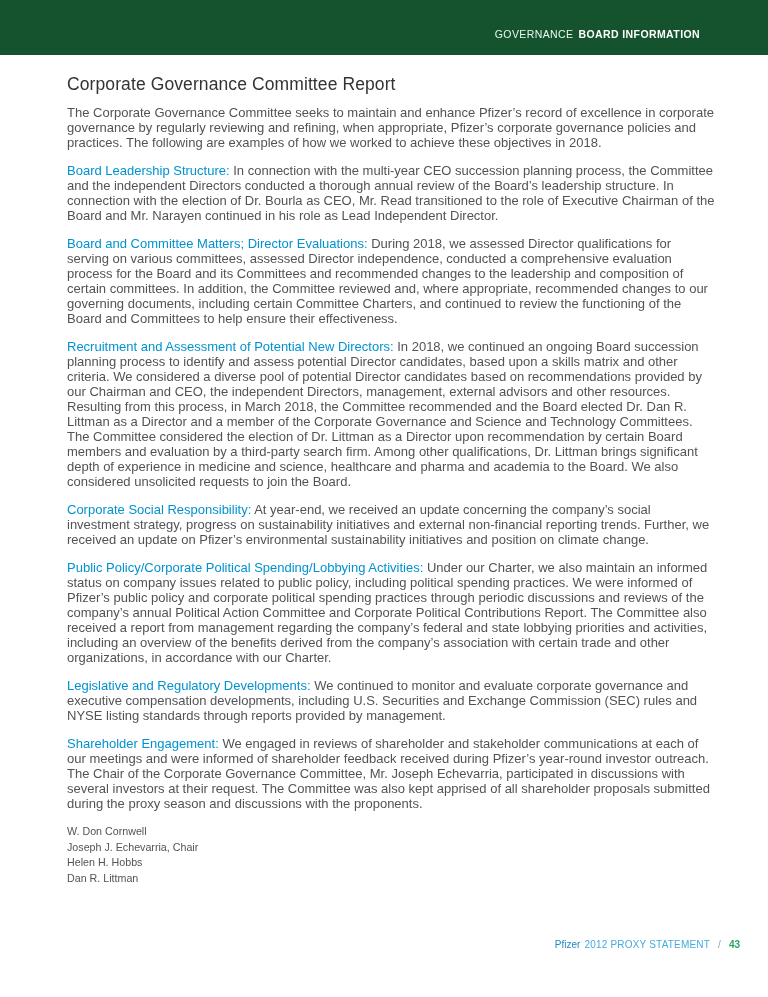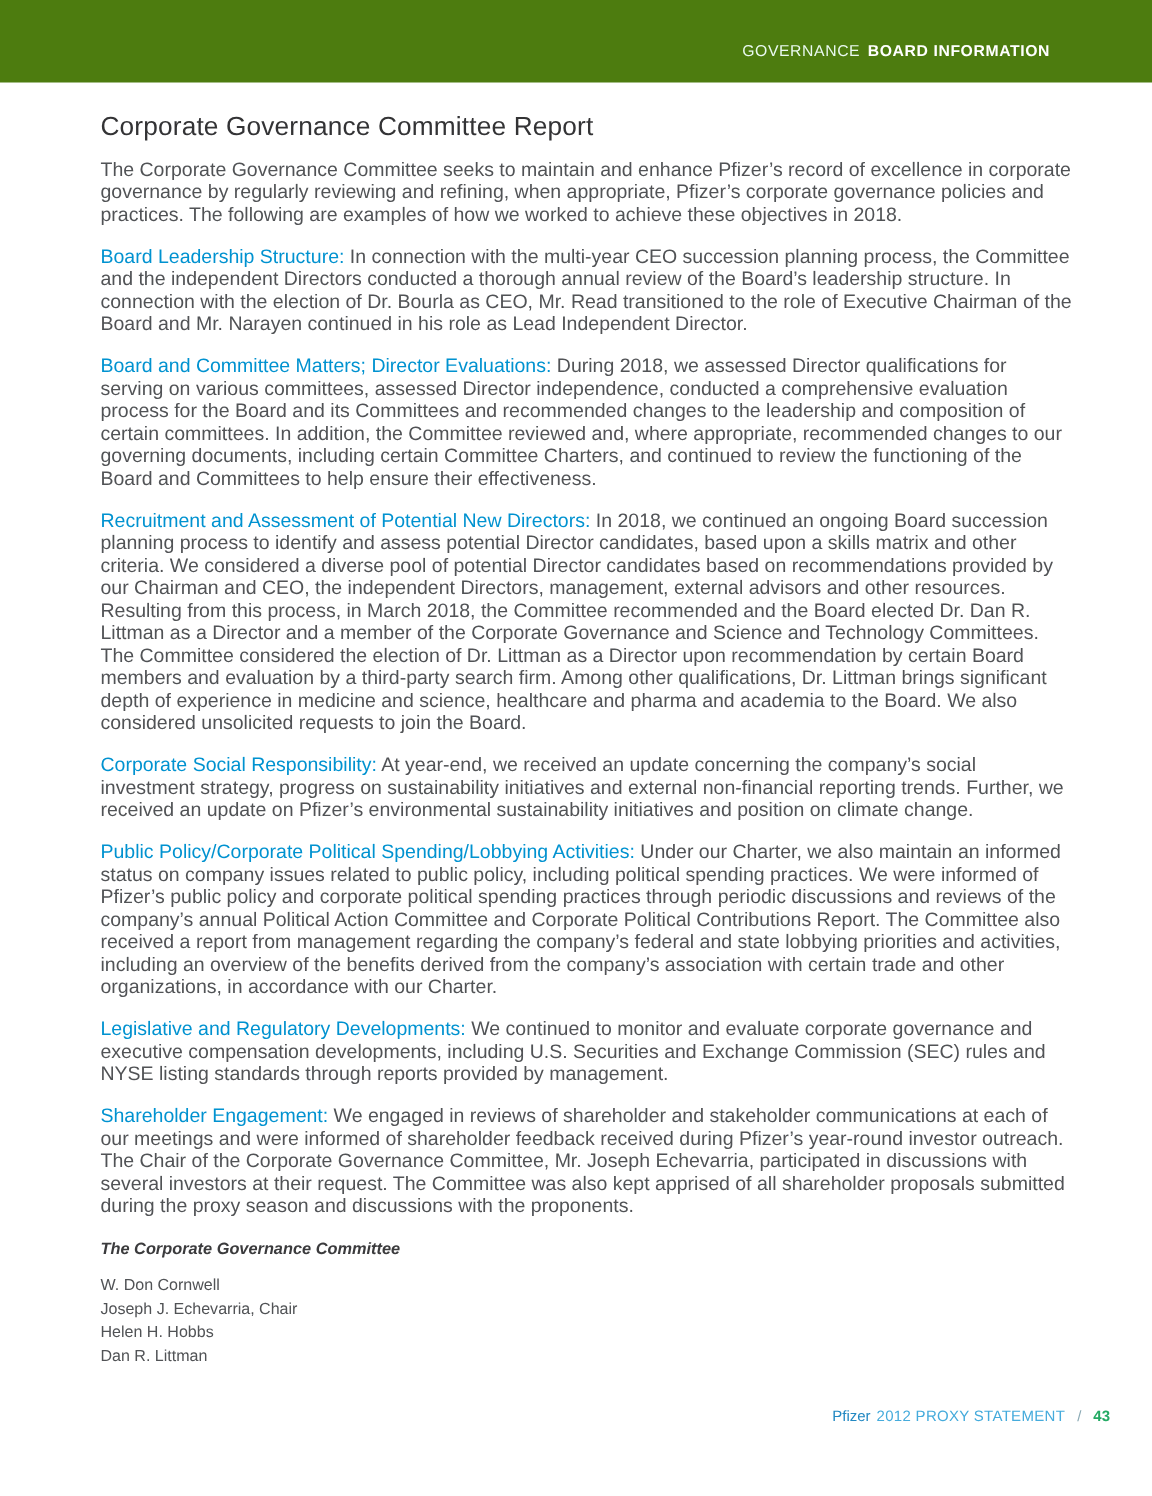--- a/index.html
+++ b/index.html
@@ -14,21 +14,21 @@
   .page {
     width: 768px;
     height: 997px;
     position: relative;
     background: #ffffff;
     overflow: hidden;
   }
   .topbar {
     width: 100%;
     height: 55px;
-    background: #4d7c0f;
+    background: #14532d;
     display: flex;
     align-items: center;
     justify-content: flex-end;
     padding: 12px 68px 0 0;
   }
   .topbar .crumb {
     color: #eafaf1;
     font-size: 10.5px;
     letter-spacing: 0.4px;
   }
@@ -114,21 +114,20 @@
     <p class="para"><span class="lead">Recruitment and Assessment of Potential New Directors:</span> <span>In 2018, we continued an ongoing Board succession planning process to identify and assess potential Director candidates, based upon a skills matrix and other criteria. We considered a diverse pool of potential Director candidates based on recommendations provided by our Chairman and CEO, the independent Directors, management, external advisors and other resources. Resulting from this process, in March 2018, the Committee recommended and the Board elected Dr. Dan R. Littman as a Director and a member of the Corporate Governance and Science and Technology Committees. The Committee considered the election of Dr. Littman as a Director upon recommendation by certain Board members and evaluation by a third-party search firm. Among other qualifications, Dr. Littman brings significant depth of experience in medicine and science, healthcare and pharma and academia to the Board. We also considered unsolicited requests to join the Board.</span></p>
 
     <p class="para"><span class="lead">Corporate Social Responsibility:</span> <span>At year-end, we received an update concerning the company’s social investment strategy, progress on sustainability initiatives and external non-financial reporting trends. Further, we received an update on Pfizer’s environmental sustainability initiatives and position on climate change.</span></p>
 
     <p class="para"><span class="lead">Public Policy/Corporate Political Spending/Lobbying Activities:</span> <span>Under our Charter, we also maintain an informed status on company issues related to public policy, including political spending practices. We were informed of Pfizer’s public policy and corporate political spending practices through periodic discussions and reviews of the company’s annual Political Action Committee and Corporate Political Contributions Report. The Committee also received a report from management regarding the company’s federal and state lobbying priorities and activities, including an overview of the benefits derived from the company’s association with certain trade and other organizations, in accordance with our Charter.</span></p>
 
     <p class="para"><span class="lead">Legislative and Regulatory Developments:</span> <span>We continued to monitor and evaluate corporate governance and executive compensation developments, including U.S. Securities and Exchange Commission (SEC) rules and NYSE listing standards through reports provided by management.</span></p>
 
     <p class="para"><span class="lead">Shareholder Engagement:</span> <span>We engaged in reviews of shareholder and stakeholder communications at each of our meetings and were informed of shareholder feedback received during Pfizer’s year-round investor outreach. The Chair of the Corporate Governance Committee, Mr. Joseph Echevarria, participated in discussions with several investors at their request. The Committee was also kept apprised of all shareholder proposals submitted during the proxy season and discussions with the proponents.</span></p>
 
-    <p class="sig">The Corporate Governance Committee</p>
 
     <div class="members">
       <div class="member">W. Don Cornwell</div>
       <div class="member">Joseph J. Echevarria, Chair</div>
       <div class="member">Helen H. Hobbs</div>
       <div class="member">Dan R. Littman</div>
     </div>
   </main>
 
   <footer class="footer">

